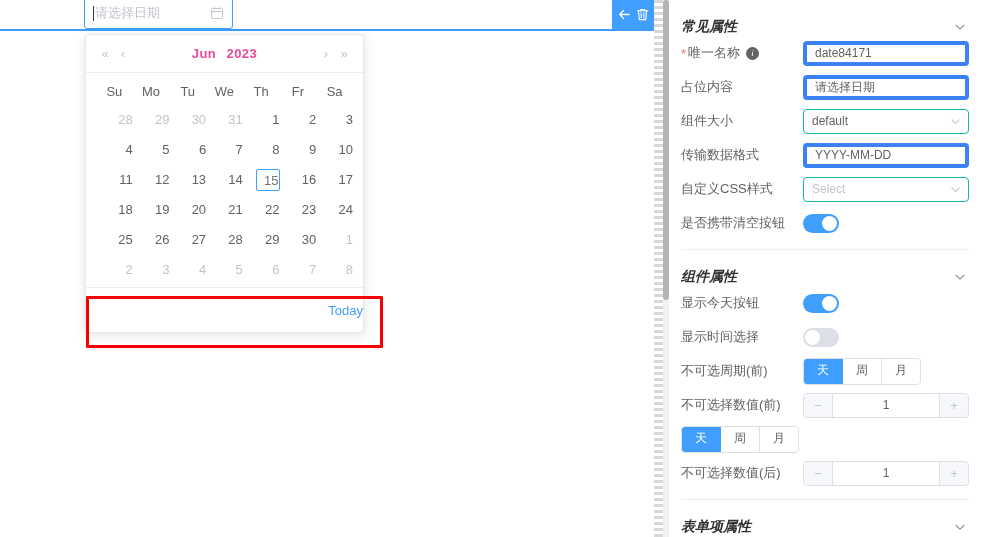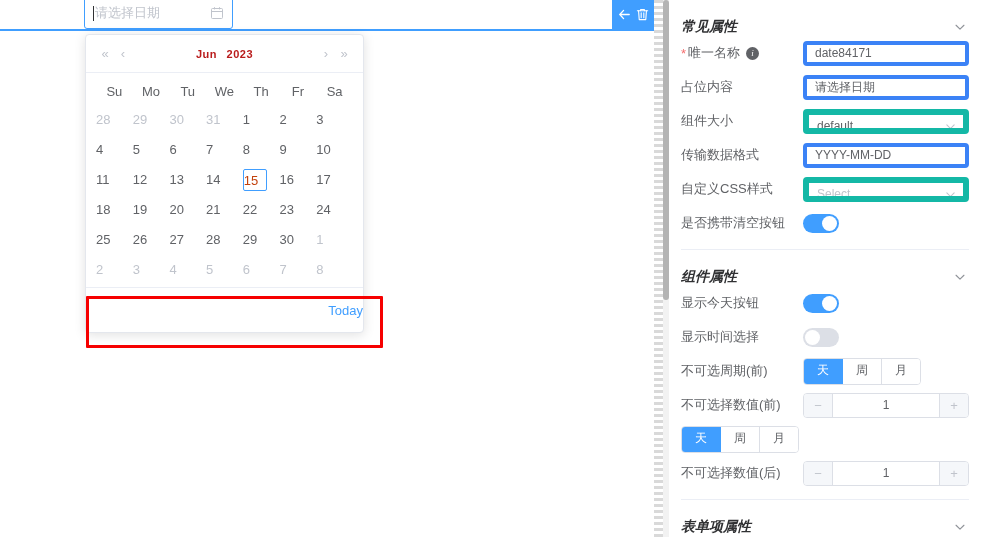--- a/index.html
+++ b/index.html
@@ -125,60 +125,60 @@
     font-size: 13px;
     width: 18px;
     text-align: center;
     cursor: pointer;
     user-select: none;
     line-height: 1;
   }
   .hdr-label {
     flex: 1;
     text-align: center;
-    font-size: 11px;
+    font-size: 13px;
     font-weight: bold;
-    color: #b91c1c;
+    color: #ec4899;
     letter-spacing: .5px;
   }
   .hdr-label span { margin: 0 3px; }
   .picker-body { padding: 4px 10px 2px; }
   table.cal {
     border-collapse: collapse;
     width: 100%;
     table-layout: fixed;
   }
   table.cal th {
     font-weight: normal;
     color: #606266;
     font-size: 13px;
     height: 28px;
     padding: 0;
     text-align: center;
   }
   table.cal td {
     padding: 0;
     height: 30px;
-    text-align: left;
+    text-align: right;
     font-size: 13px;
     color: #606266;
     cursor: pointer;
   }
   table.cal td.other { color: #c0c4cc; }
   table.cal td .cell {
     display: inline-block;
     width: 24px;
     height: 22px;
     line-height: 22px;
     border-radius: 2px;
     box-sizing: border-box;
   }
   table.cal td.today .cell {
     border: 1px solid #409eff;
-    color: #c2410c;
+    color: #737373;
   }
   .picker-footer {
     border-top: 1px solid #ebeef5;
     height: 44px;
     display: flex;
     align-items: center;
     justify-content: flex-end;
   }
   .today-link {
     color: #409eff;
@@ -303,21 +303,21 @@
     font-size: 12px;
     color: #606266;
     font-family: "Liberation Sans", "DejaVu Sans", sans-serif;
     background: #fff;
     outline: none;
   }
   .sel {
     position: relative;
     width: 100%;
     height: 25px;
-    border: 6px solid #14b8a6;
+    border: 1px solid #14b8a6;
     border-radius: 4px;
     box-sizing: border-box;
     padding: 0 22px 0 8px;
     font-size: 12px;
     color: #606266;
     line-height: 23px;
     background: #fff;
     cursor: pointer;
     overflow: hidden;
     white-space: nowrap;

